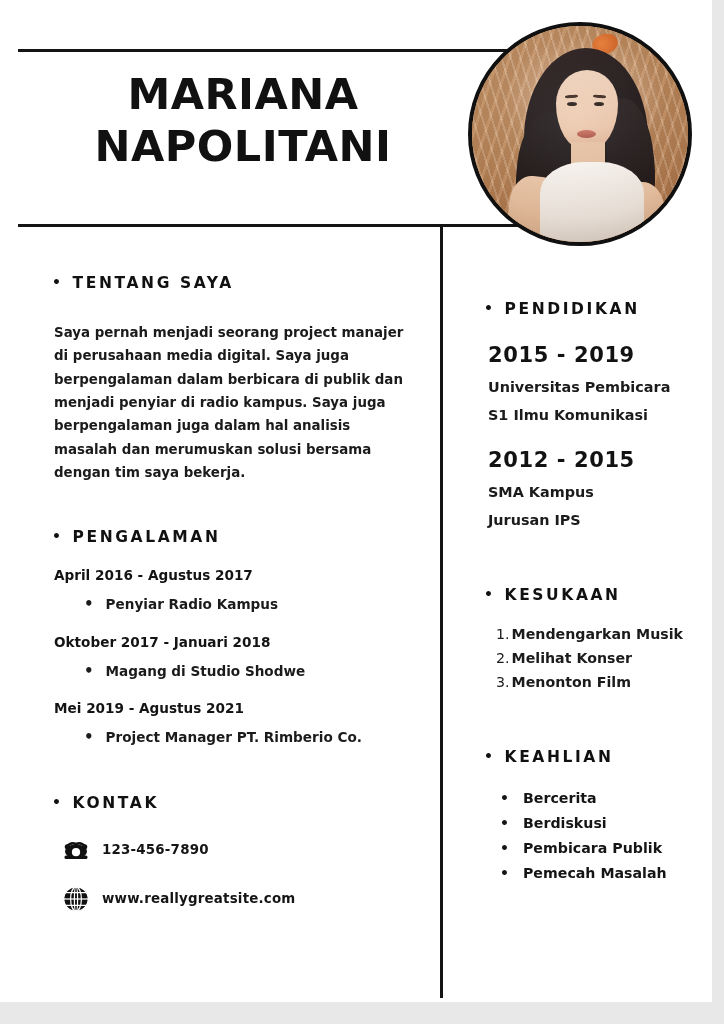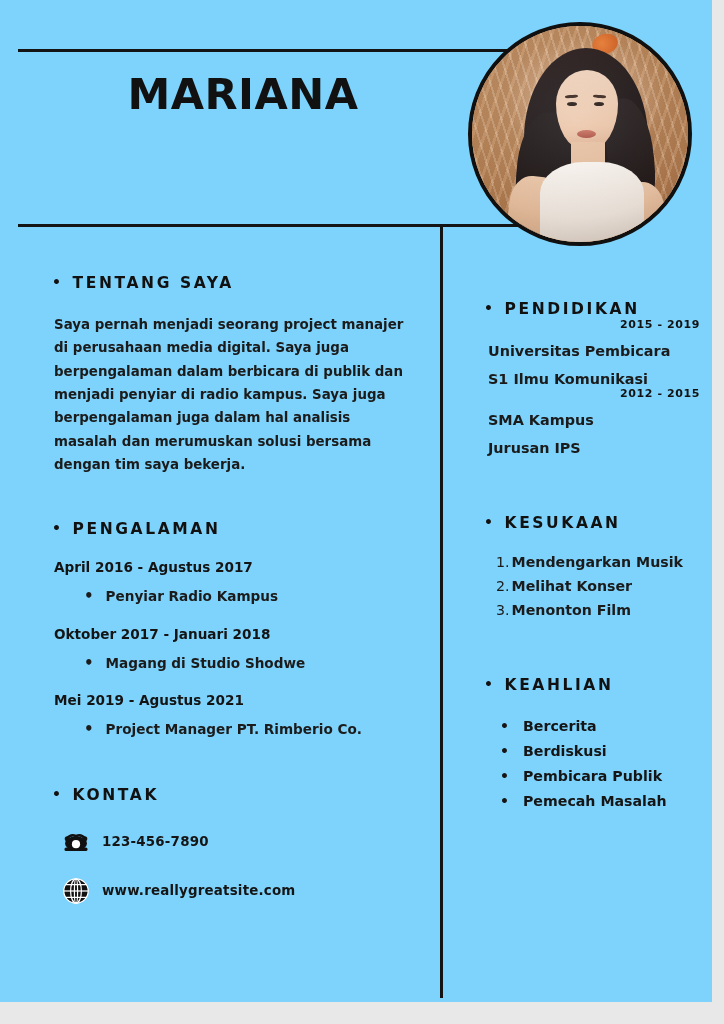--- a/index.html
+++ b/index.html
@@ -11,21 +11,21 @@
     font-family: "DejaVu Sans", "Liberation Sans", sans-serif;
     overflow: hidden;
   }
 
   #page {
     position: absolute;
     left: 0;
     top: 0;
     width: 712px;
     height: 1002px;
-    background: #7dd3fc;
+    background: #ffffff;
     overflow: hidden;
   }
 
   
   .rule {
     position: absolute;
     left: 18px;
     height: 3px;
     background: #141414;
   }
@@ -212,21 +212,21 @@
   .section-head .dot {
     font-size: 14px;
     line-height: 1;
     position: relative;
     top: -1px;
   }
 
   
   #about-head     { margin: 38px 0 0 52px; }
   #about-body {
-    margin: 21px 0 0 54px;
+    margin: 29px 0 0 54px;
     width: 356px;
     font-size: 13.4px;
     font-weight: 600;
     line-height: 1.74;
     color: #1b1b1b;
   }
 
   #exp-head { margin: 44px 0 0 52px; }
   .exp-item { margin-left: 54px; }
   .exp-date {
@@ -266,25 +266,25 @@
     font-size: 13.4px;
     font-weight: 700;
     color: #151515;
     letter-spacing: 0.2px;
   }
 
   
   #edu-head { margin: 64px 0 0 32px; }
   .edu-group { margin: 0 0 0 36px; }
   .edu-years {
-    font-size: 11px;
+    margin-top: 25px;
+    font-size: 21px;
     font-weight: 700;
     letter-spacing: 0.6px;
     color: #121212;
-    text-align: right;
   }
   .edu-line {
     margin-top: 12px;
     font-size: 14.4px;
     font-weight: 600;
     color: #1b1b1b;
   }
 
   #hobby-head { margin: 58px 0 0 32px; }
   #hobby-list {
@@ -320,20 +320,21 @@
 </head>
 <body>
 
 <div id="page">
 
   <div class="rule" id="rule-top"></div>
   <div class="rule" id="rule-bottom"></div>
 
   <div id="name-block">
     <div class="line">MARIANA</div>
+    <div class="line">NAPOLITANI</div>
   </div>
 
   <div id="portrait">
     <div class="photo"></div>
     <div class="bloom"></div>
     <div class="hair"></div>
     <div class="hair-left"></div>
     <div class="hair-right"></div>
     <div class="face"></div>
     <div class="brow l"></div>

